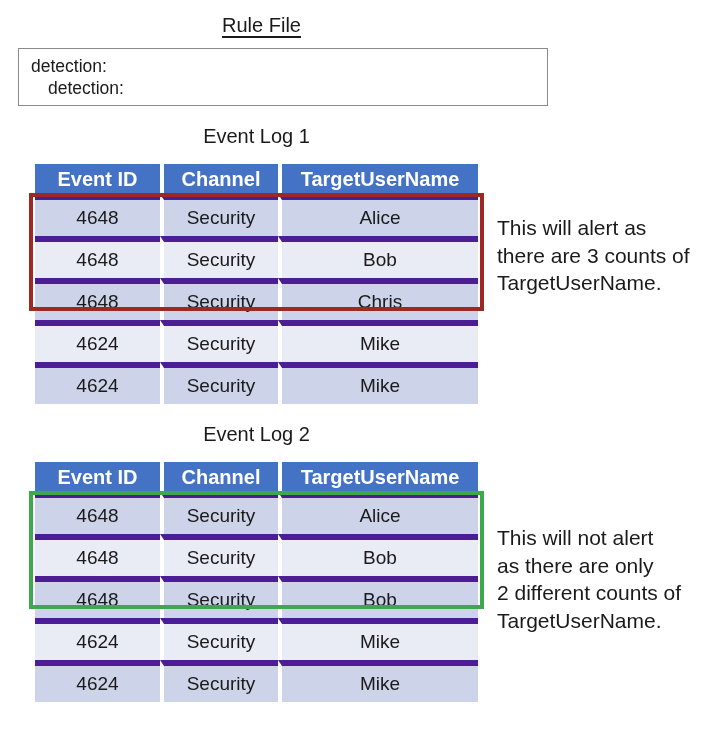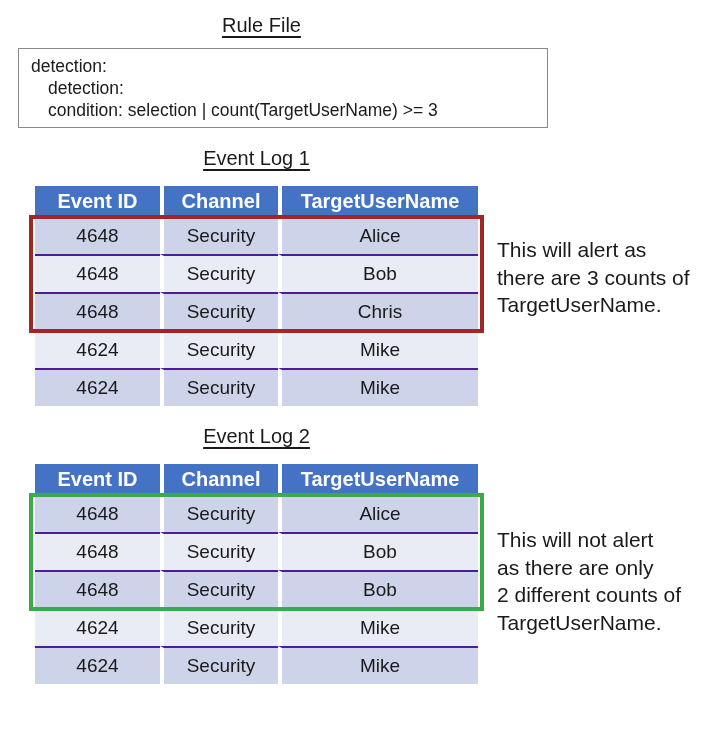--- a/index.html
+++ b/index.html
@@ -48,21 +48,20 @@
   
   .log-section {
     margin-left: 35px;
     width: 687px;
   }
   .log-title {
     width: 443px;
     text-align: center;
     font-size: 20px;
     line-height: 24px;
-    text-decoration: underline;
     text-underline-offset: 4px;
     margin: 18px 0 16px 0;
   }
   .table-wrap {
     position: relative;
     width: 443px;
   }
   table.event-table {
     border-collapse: separate;
     border-spacing: 0;
@@ -76,21 +75,21 @@
     font-size: 20px;
     height: 30px;
     text-align: center;
     padding: 0;
   }
   .event-table td {
     font-size: 19px;
     height: 36px;
     text-align: center;
     padding: 0;
-    border-top: 2px solid #4c1d95;
+    border-top: 6px solid #4c1d95;
   }
   .event-table th + th,
   .event-table td + td { border-left: 4px solid #ffffff; }
   .event-table tbody tr.band-dark  td { background: var(--row-band-dark, #CDD3E8); }
   .event-table tbody tr.band-light td { background: var(--row-band-light, #E9EBF5); }
 
   .highlight-box {
     position: absolute;
     box-sizing: border-box;
     left: -6px;
@@ -116,21 +115,20 @@
 </style>
 </head>
 <body>
 
 <div class="page">
 
   <div class="rule-title">Rule File</div>
   <div class="rule-box">
     <div class="code-line indent-0">detection:</div>
     <div class="code-line indent-1">detection:</div>
-    <div class="code-line indent-1">condition: selection | count(TargetUserName) &gt;= 3</div>
   </div>
 
   <div class="log-section">
     <div class="log-title">Event Log 1</div>
     <div class="table-wrap">
       <table class="event-table">
         <colgroup>
             <col style="width:125px">
             <col style="width:118px">
             <col style="width:200px">

